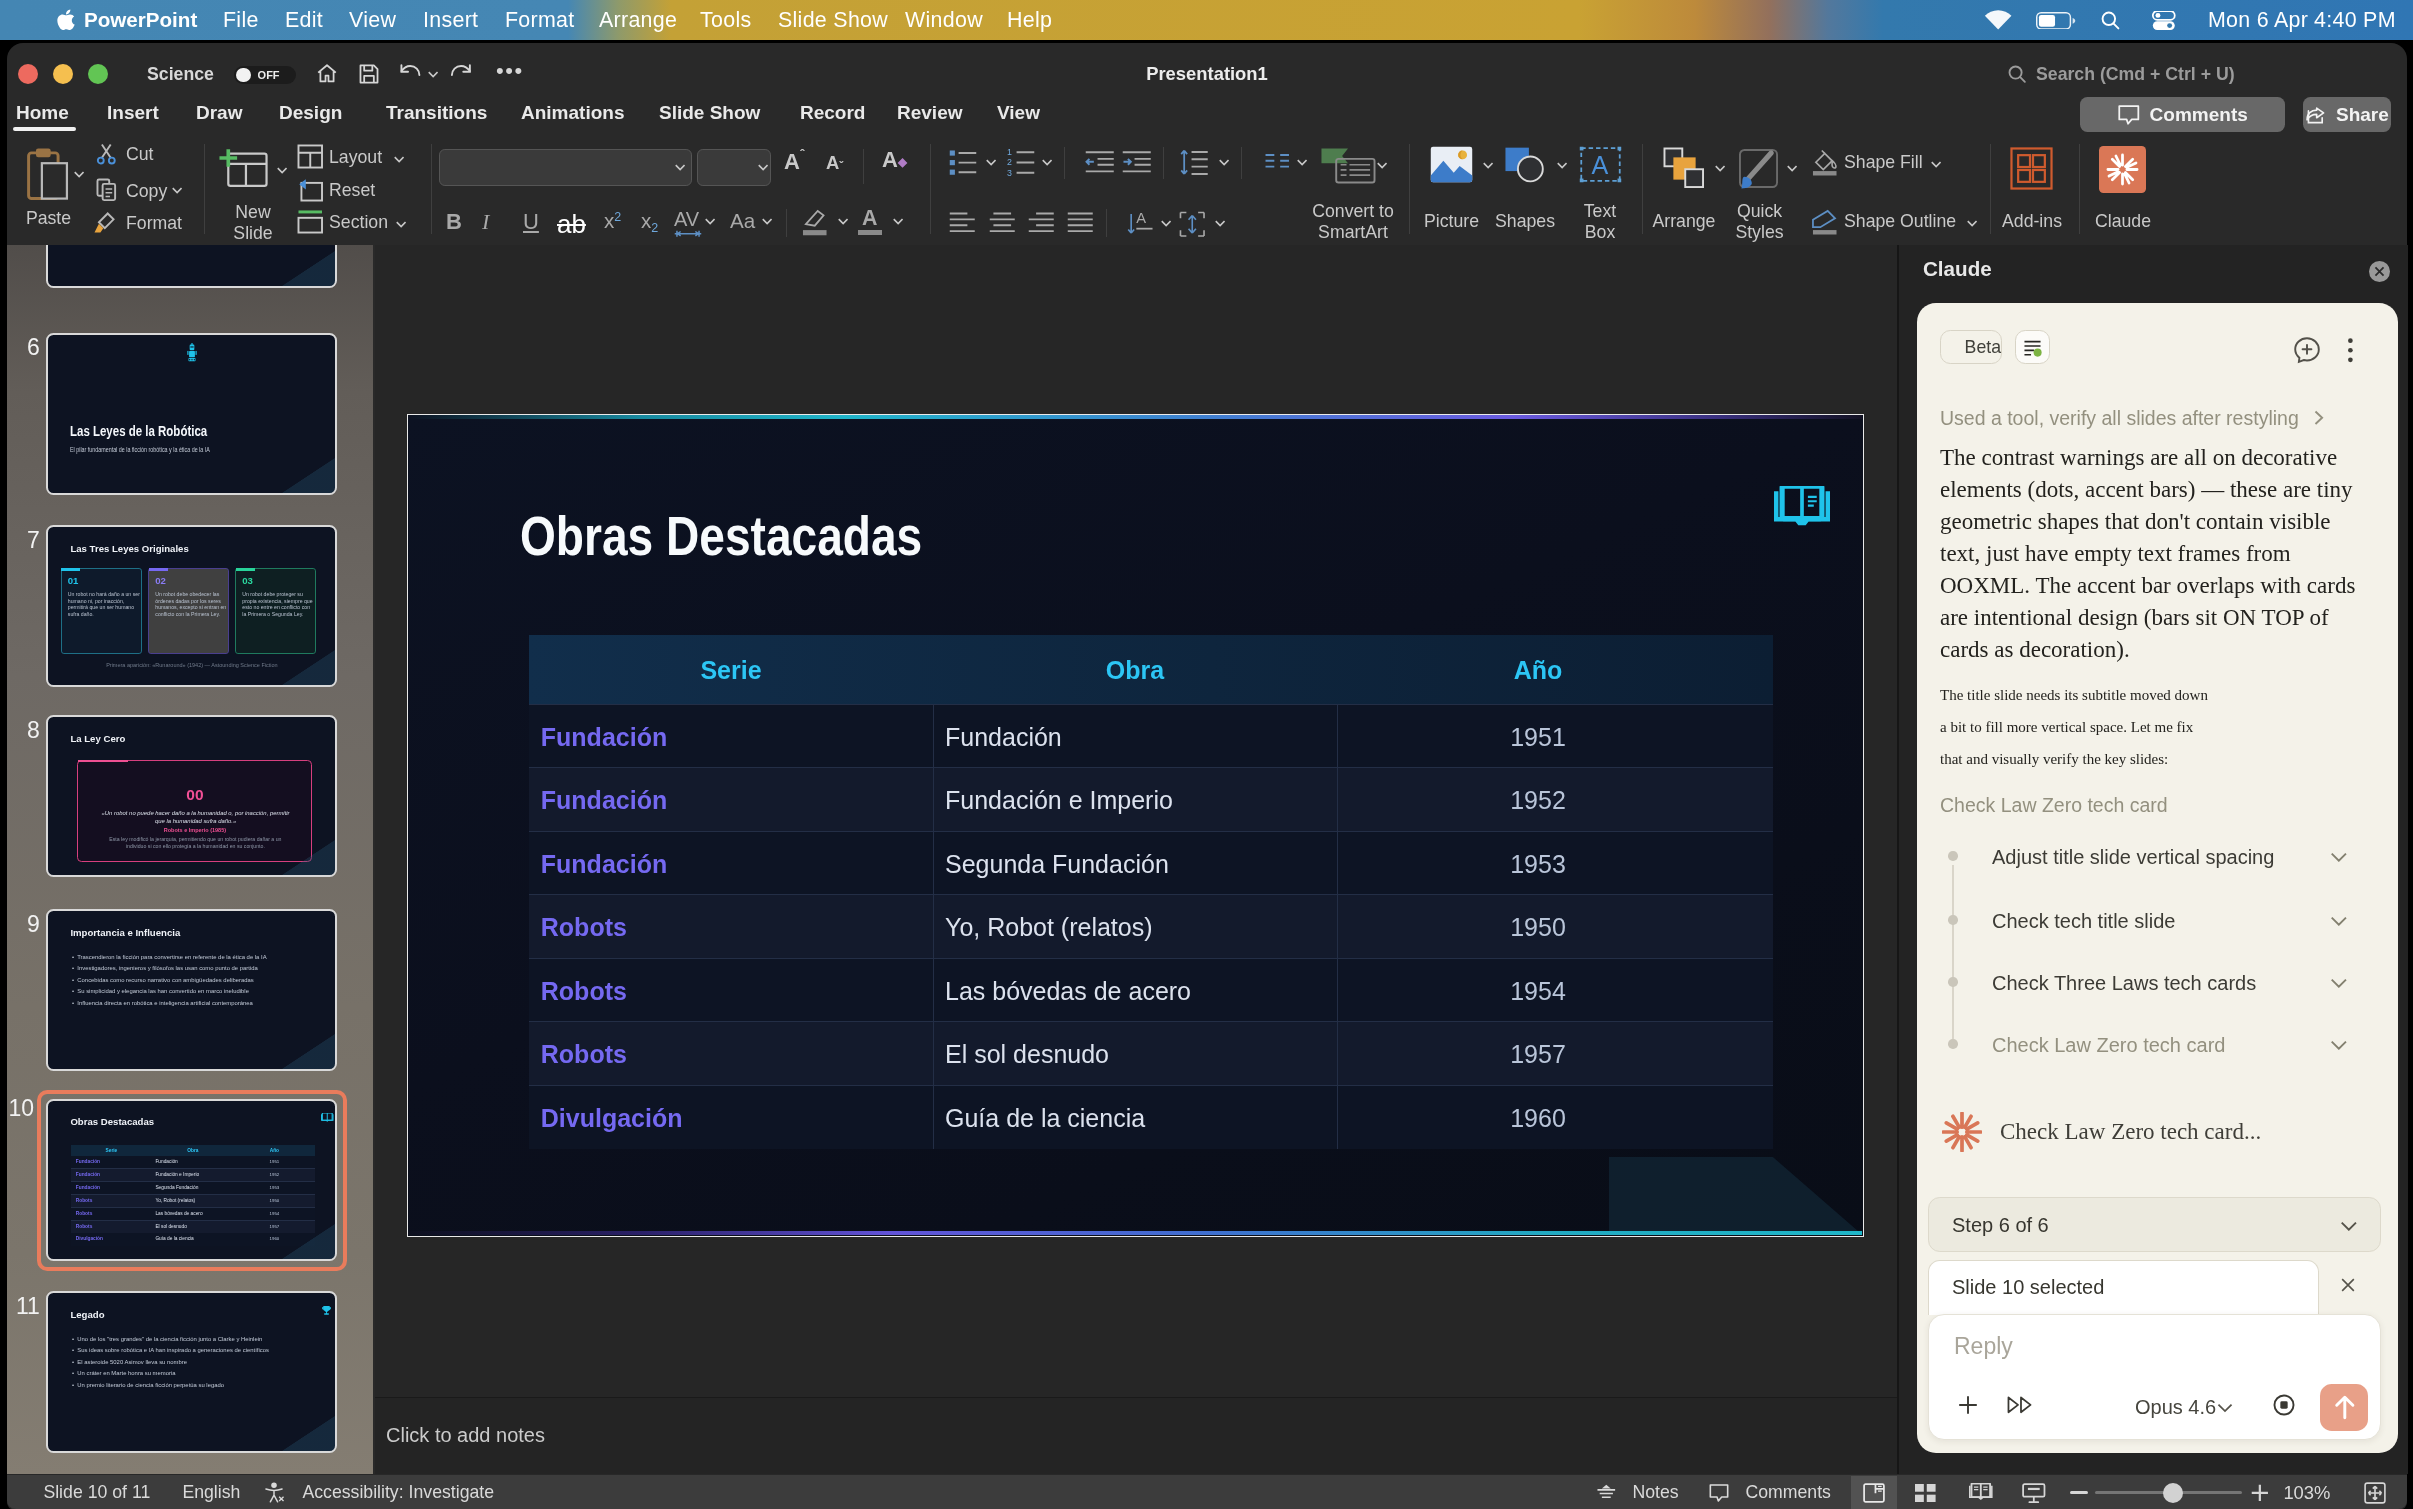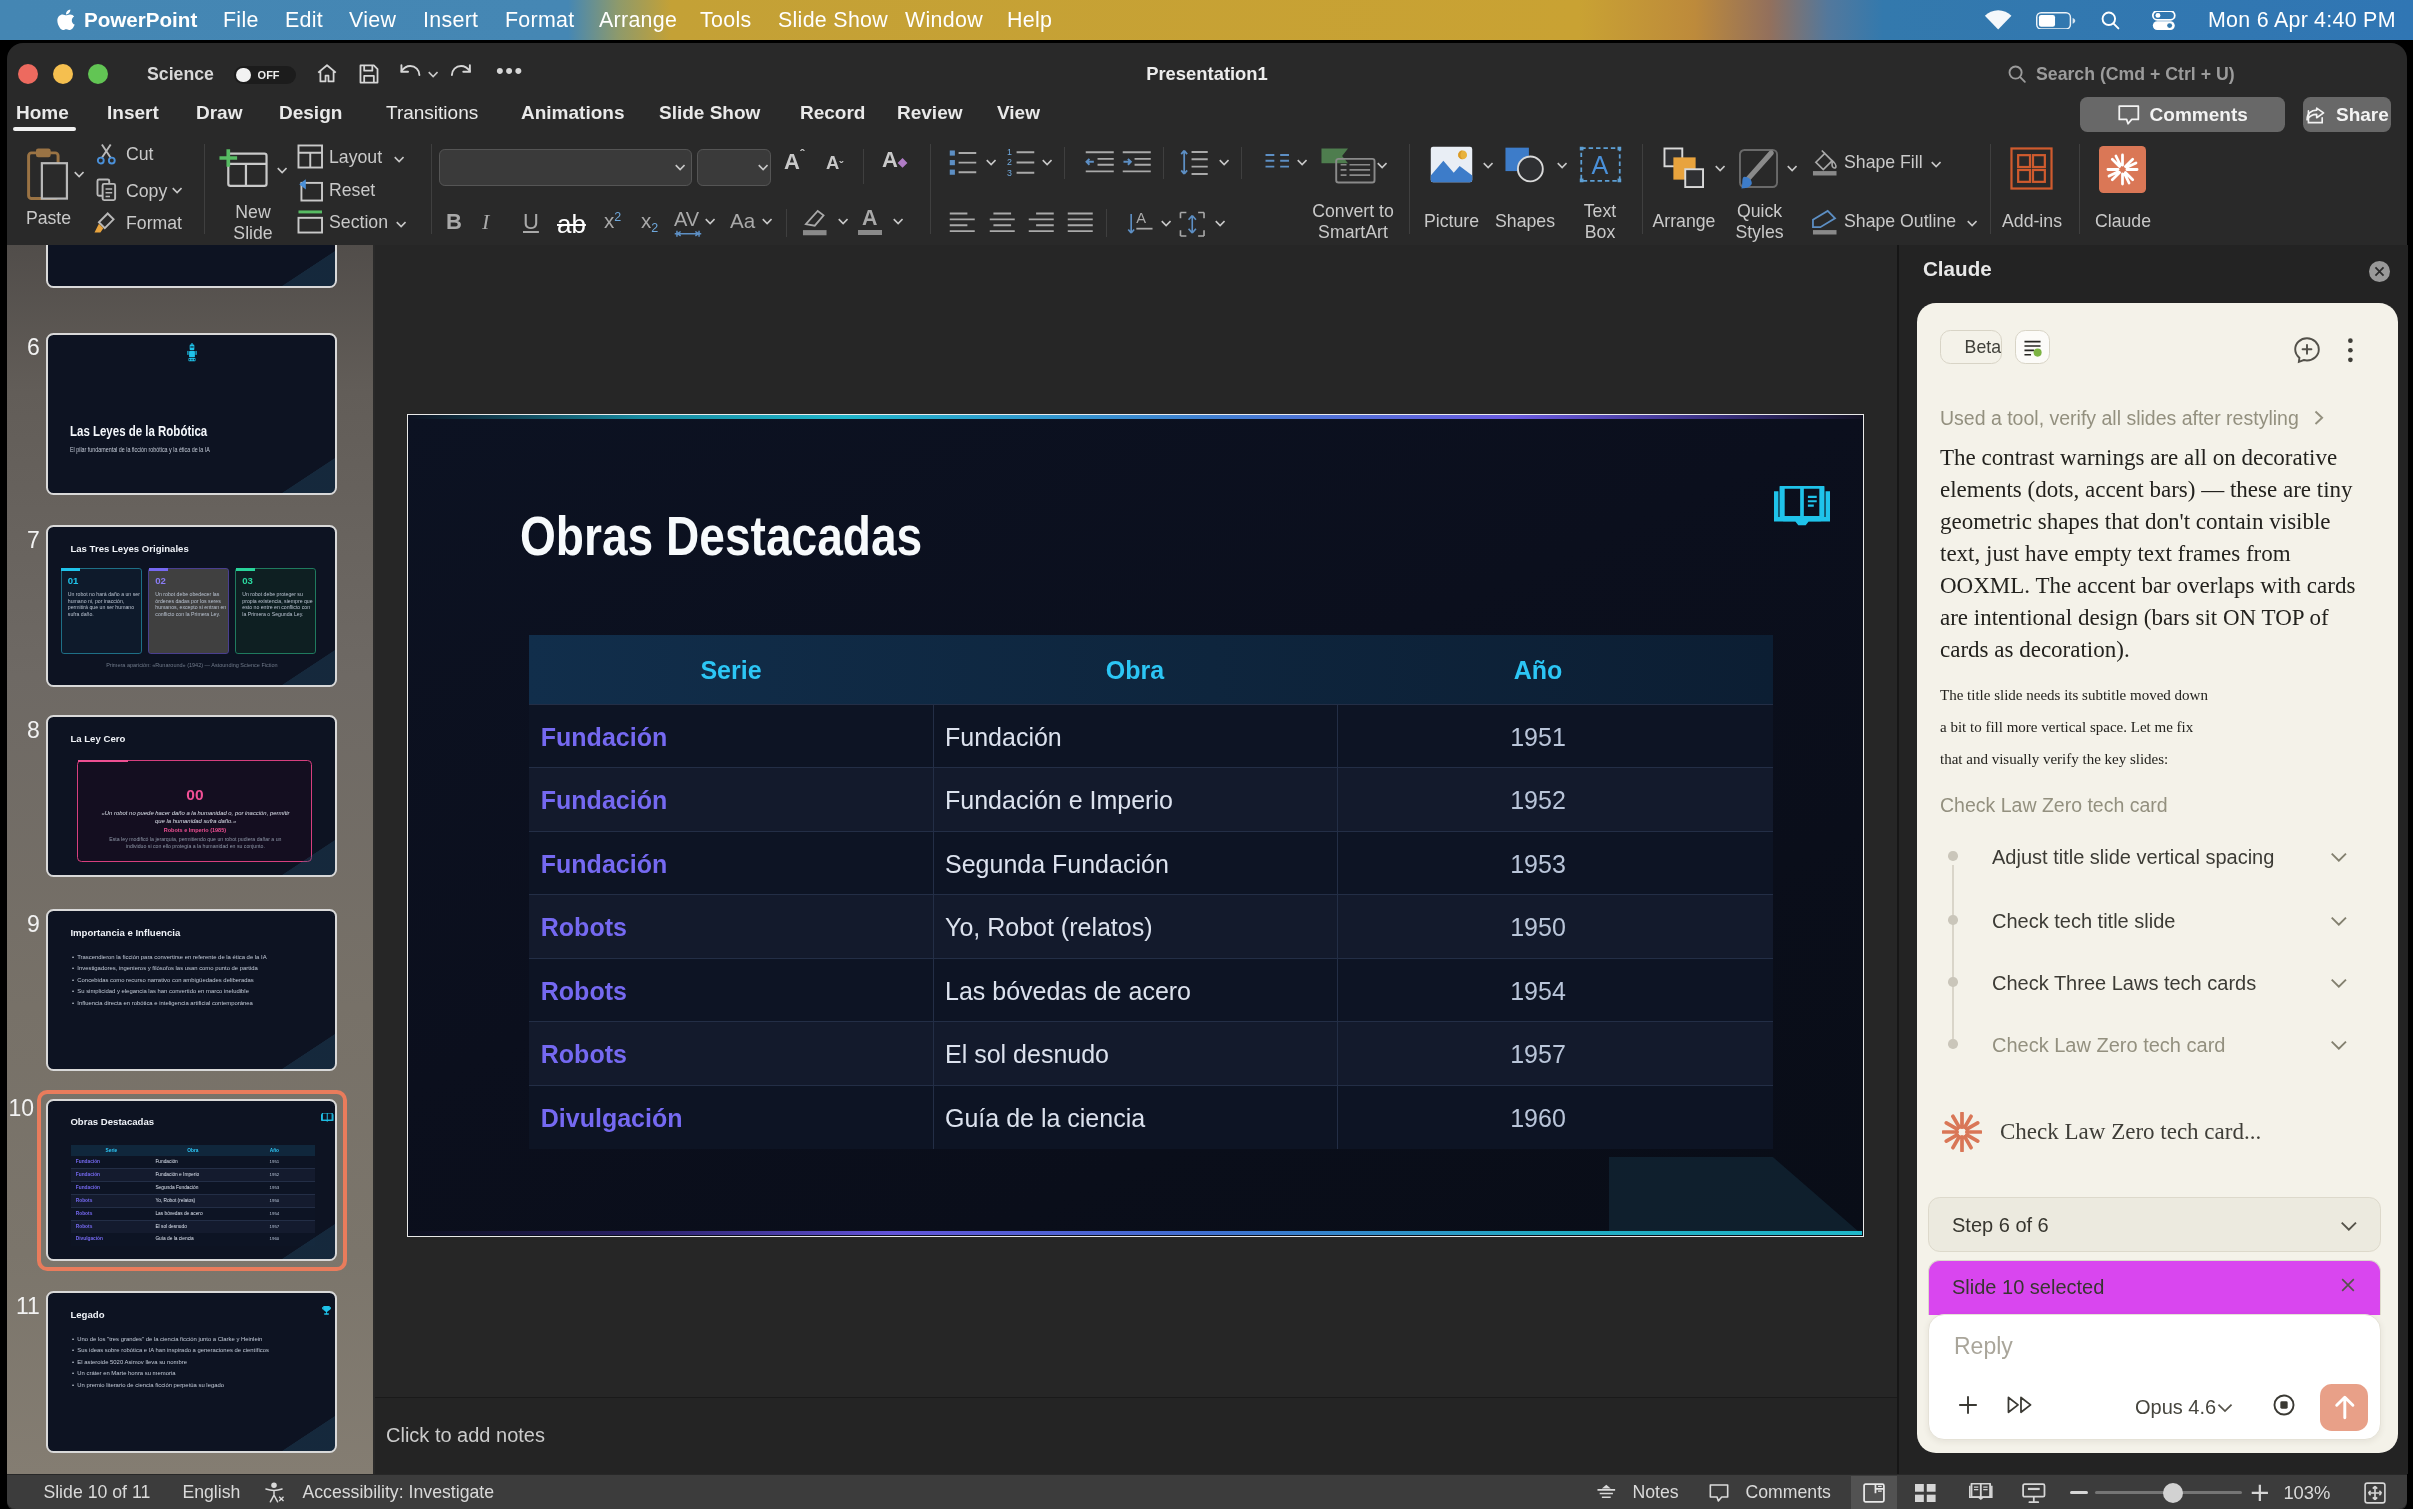--- a/index.html
+++ b/index.html
@@ -140,21 +140,21 @@
   <circle cx="12" cy="12" r="8.5"></circle>
     <path d="M18.5 18.5 25 25" stroke-linecap="round"></path>
 </svg>
 <div class="tbtxt" style="left:2036px;top:64px;color:#9b9b9b;font-weight:600">Search (Cmd + Ctrl + U)</div>
 
 <div class="tab" style="left:16px">Home</div>
 <div class="abs" style="left:13.3px;top:127px;width:63px;height:3.7px;border-radius:2.2px;background:#f0f0f0"></div>
 <div class="tab" style="left:107px;font-weight:600">Insert</div>
 <div class="tab" style="left:196px;font-weight:600">Draw</div>
 <div class="tab" style="left:279px;font-weight:600">Design</div>
-<div class="tab" style="left:386px;font-weight:400">Transitions</div>
+<div class="tab" style="left:386px;font-weight:700">Transitions</div>
 <div class="tab" style="left:521px;font-weight:600">Animations</div>
 <div class="tab" style="left:659px;font-weight:600">Slide Show</div>
 <div class="tab" style="left:800px;font-weight:600">Record</div>
 <div class="tab" style="left:897px;font-weight:600">Review</div>
 <div class="tab" style="left:997px;font-weight:600">View</div>
 <div class="rbtn" style="left:2080px;width:205px">
   <svg width="23.6" height="22" viewBox="0 0 32 30" fill="none" stroke="#f3f3f3" stroke-width="2.4">
       <path d="M3 3h26v18h-9l-5 6-2-6H3z" stroke-linejoin="round"></path>
     </svg>
   Comments
@@ -729,21 +729,21 @@
     <path d="M33.5 27.0L52.5 27.0 M33.5 30.8L48.2 39.2 M30.8 33.5L39.2 48.2 M27.0 33.5L27.0 52.5 M23.2 33.5L14.8 48.2 M20.5 30.8L5.8 39.2 M20.5 27.0L1.5 27.0 M20.5 23.2L5.8 14.7 M23.2 20.5L14.7 5.8 M27.0 20.5L27.0 1.5 M30.8 20.5L39.2 5.8 M33.5 23.2L48.2 14.7" stroke="#d97757" stroke-width="5" stroke-linecap="round"></path>
   </svg>
   <div class="serif abs" style="left:2000px;top:1119px;font-size:23px;color:#3f3e38">Check Law Zero tech card...</div>
 
   <div class="abs" style="left:1928px;top:1197px;width:453px;height:55px;background:#eceadf;border:1.1px solid #ddd9cb;border-radius:11.8px">
     <div class="abs" style="left:23px;top:16px;font-size:20px;color:#37362f">Step 6 of 6</div>
     <svg class="abs" style="left:411px;top:23px" width="17.7" height="10.3" viewBox="0 0 22 13" fill="none" stroke="#55534a" stroke-width="2.4">
         <path d="M2 2l9 9 9-9"></path>
       </svg>
   </div>
-  <div class="abs" style="left:1928px;top:1260px;width:453px;height:55px;background:#d946ef;border:1.1px solid #ddd9cb;border-radius:11.8px 11.8px 0 0;border-bottom:none">
+  <div class="abs" style="left:1928px;top:1260px;width:391px;height:55px;background:#ffffff;border:1.1px solid #ddd9cb;border-radius:11.8px 11.8px 0 0;border-bottom:none">
     <div class="abs" style="left:23px;top:14.7px;font-size:20px;color:#37362f">Slide 10 selected</div>
     <svg class="abs" style="left:411px;top:16px" width="16" height="16" viewBox="0 0 22 22" stroke="#55534a" stroke-width="2.2">
         <path d="M3 3l16 16M19 3 3 19"></path>
       </svg>
   </div>
   <div class="abs" style="left:1928px;top:1314px;width:453px;height:126px;background:#fff;border:1.1px solid #e5e2d7;border-radius:16px;box-shadow:0 1.5px 5.9px rgba(60,55,40,.08)">
     <div class="abs" style="left:25px;top:17.7px;font-size:23px;color:#a9a59a">Reply</div>
     <svg class="abs" style="left:28px;top:79px" width="22" height="22" viewBox="0 0 30 30" stroke="#3a3933" stroke-width="2.6" fill="none">
         <path d="M15 3v24M3 15h24"></path>
       </svg>

